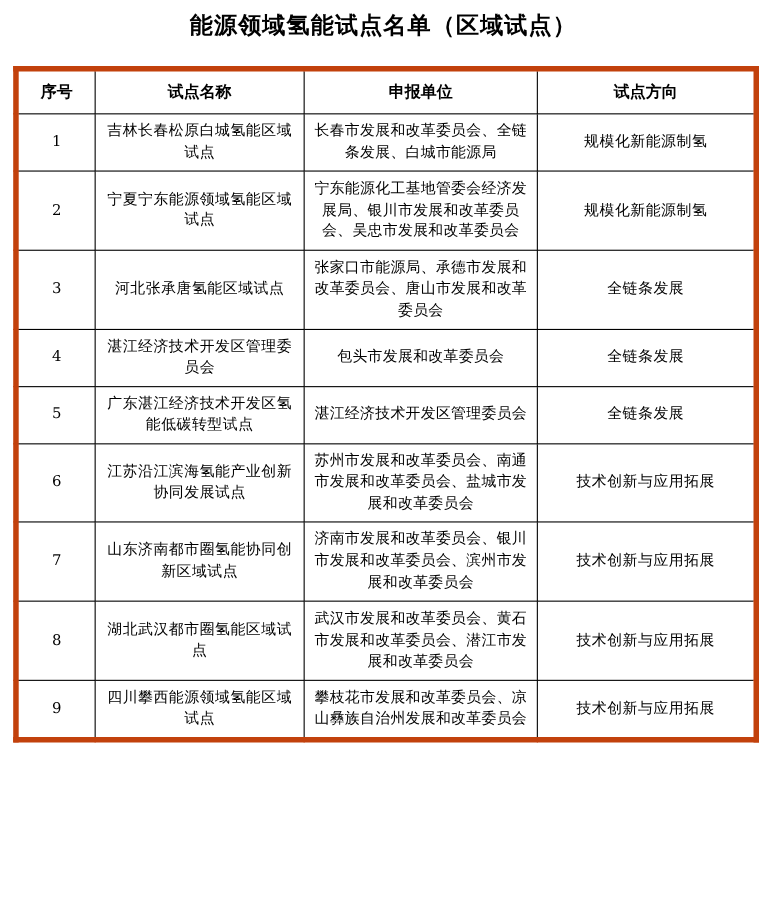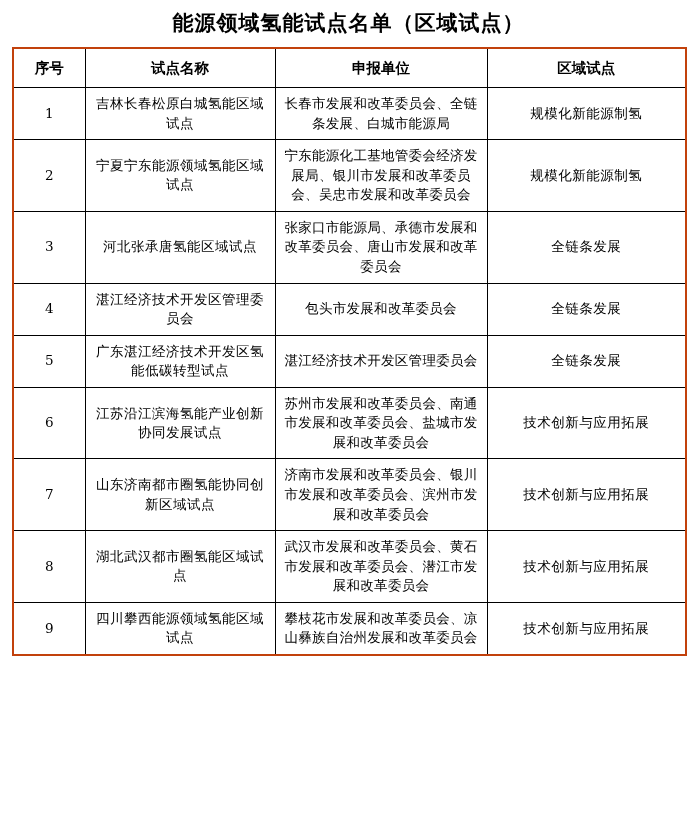--- a/index.html
+++ b/index.html
@@ -31,21 +31,22 @@
     color: #000;
   }
   .table-wrap {
     padding: 0 12px;
     box-sizing: border-box;
   }
   table.pilot-table {
     border-collapse: collapse;
     width: 673px;
     table-layout: fixed;
-    border: 2px solid #c2410c;
+    border: 5px solid #c2410c;
+    margin-top: 13px;
   }
   table.pilot-table th,
   table.pilot-table td {
     border: 1px solid #000;
     text-align: center;
     vertical-align: middle;
     font-family: "DejaVu Serif", "Liberation Serif", serif;
     font-size: 13.5px;
     line-height: 1.45;
     padding: 6px 5px;
@@ -84,21 +85,21 @@
         <col class="c-no">
         <col class="c-name">
         <col class="c-unit">
         <col class="c-dir">
       </colgroup>
       <thead>
         <tr>
           <th>序号</th>
           <th>试点名称</th>
           <th>申报单位</th>
-          <th>区域试点</th>
+          <th>试点方向</th>
         </tr>
       </thead>
       <tbody>
         <tr>
           <td class="no-cell">1</td>
           <td class="name-cell">吉林长春松原白城氢能区域试点</td>
           <td class="unit-cell">长春市发展和改革委员会、全链条发展、白城市能源局</td>
           <td class="dir-cell">规模化新能源制氢</td>
         </tr>
         <tr>

